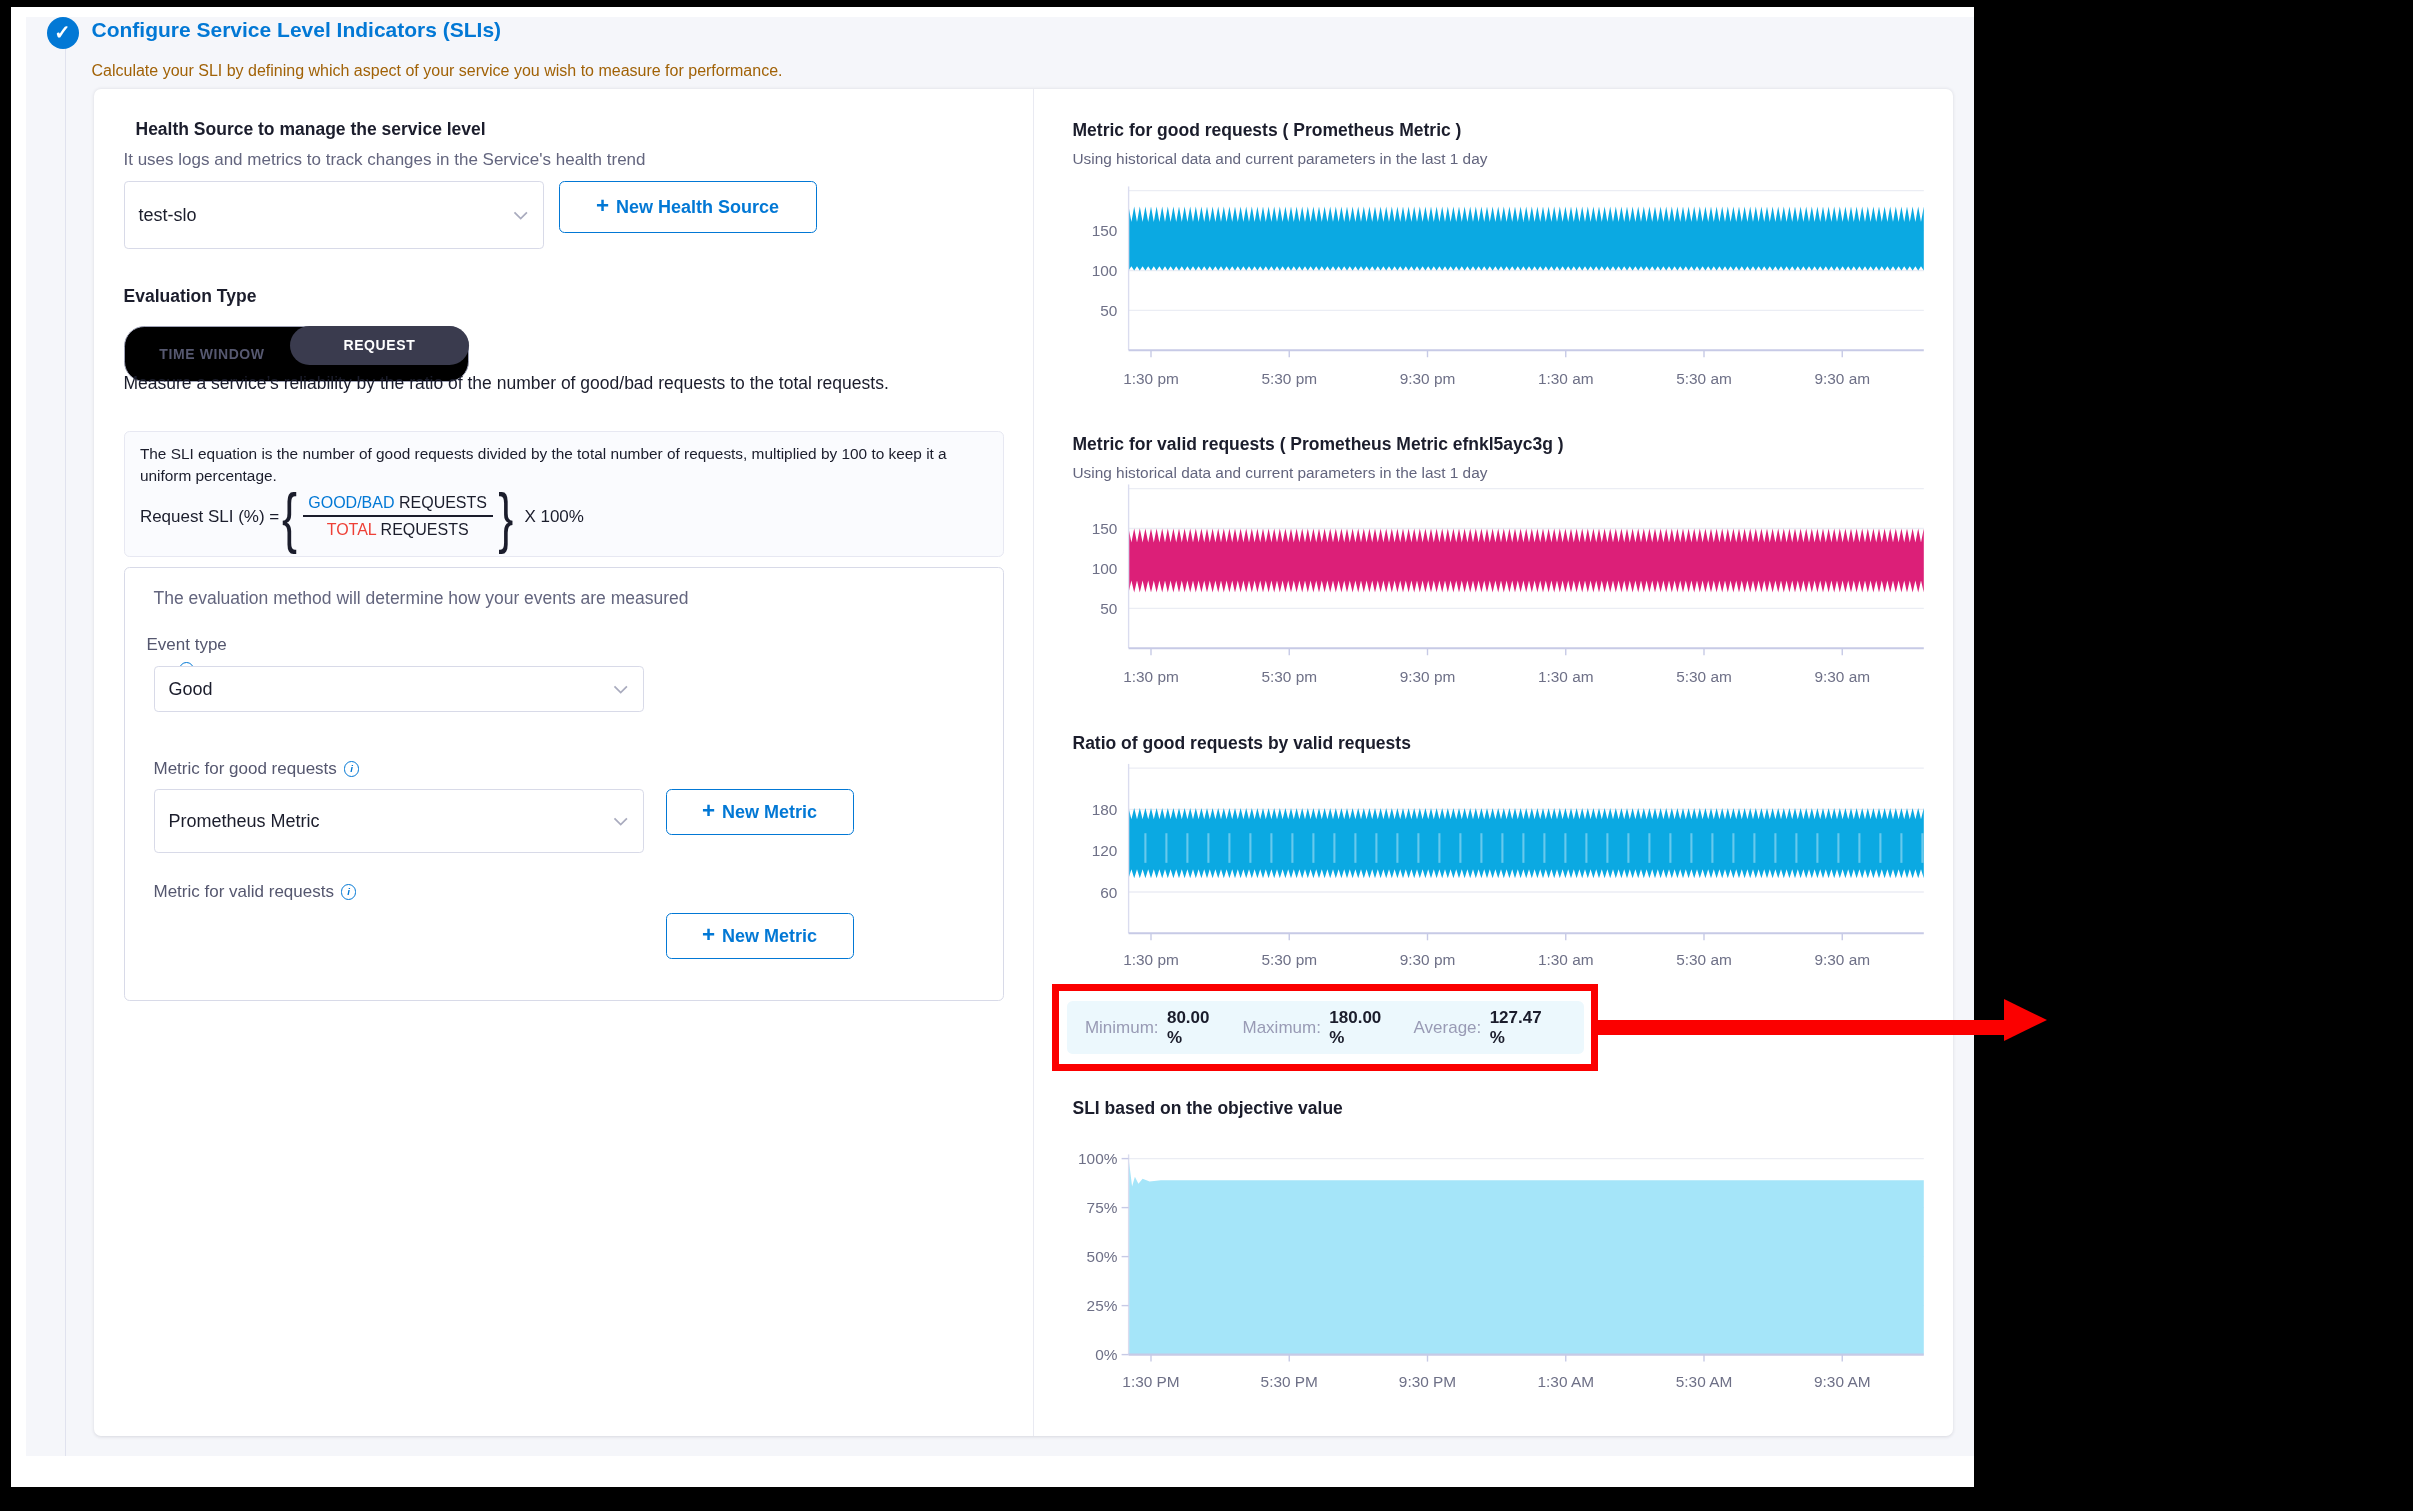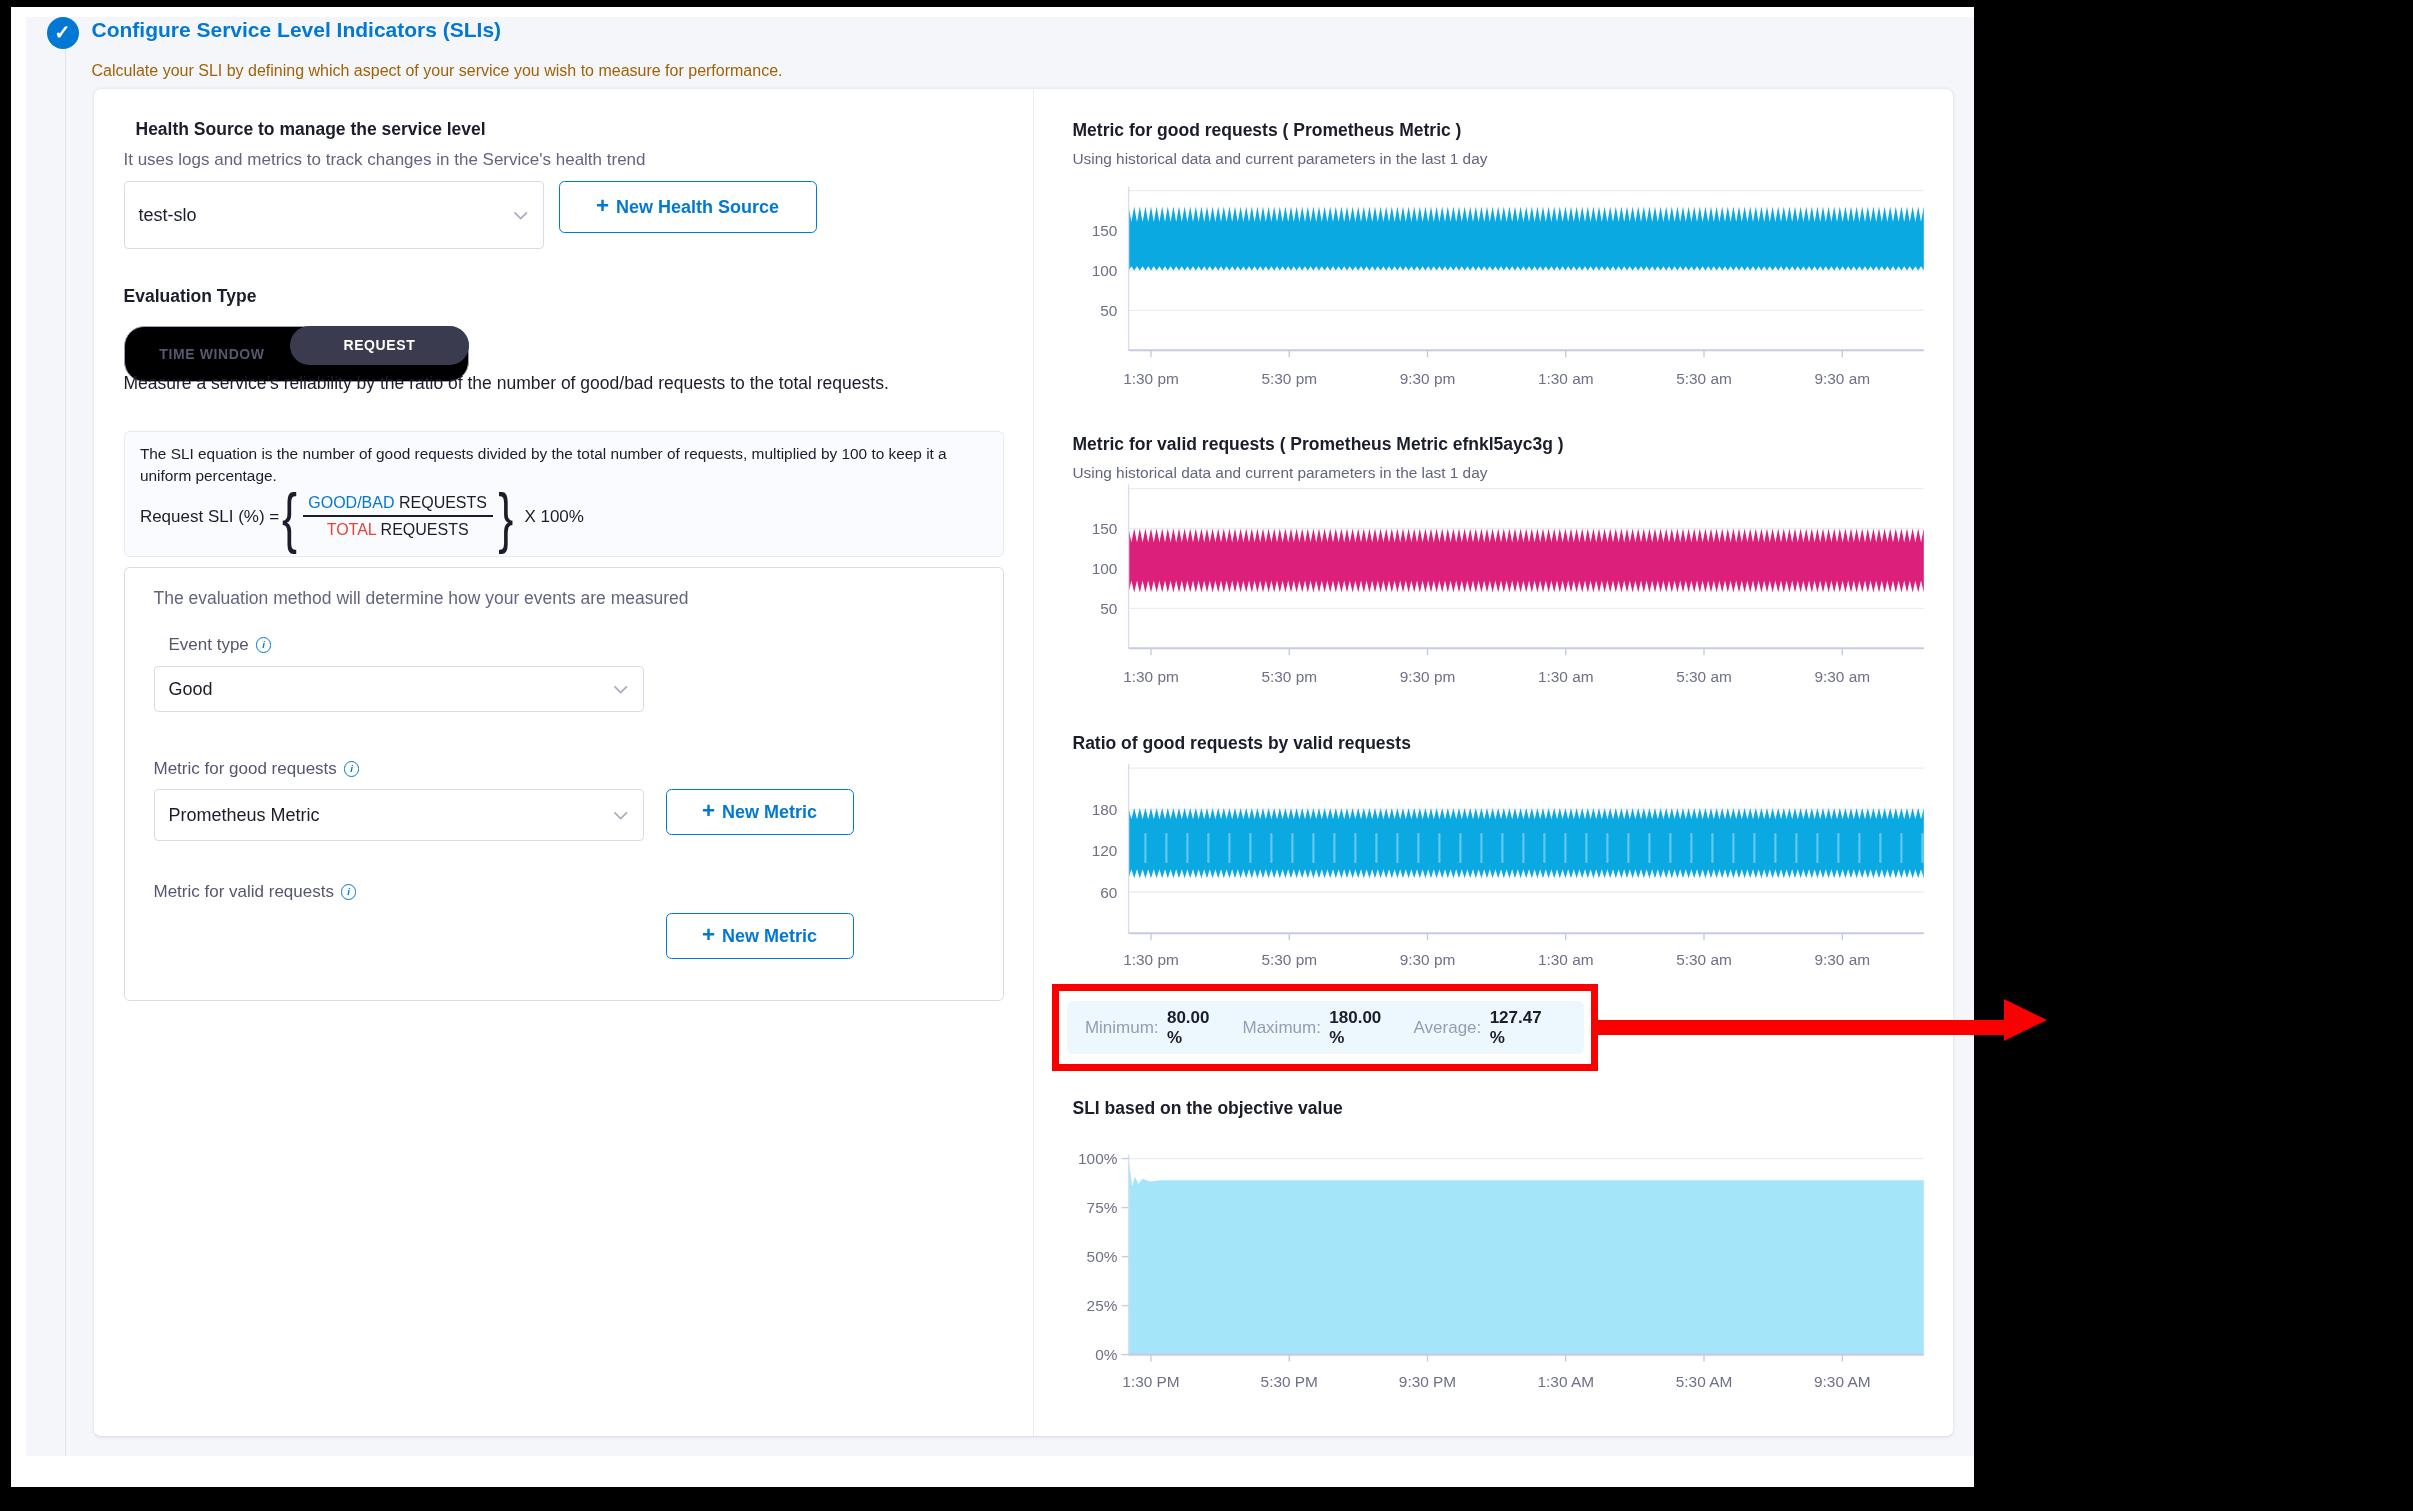--- a/index.html
+++ b/index.html
@@ -45,24 +45,24 @@
   .frac .den{padding:4.2px 5.6px 0 5.6px;}
   .eq-blue{color:#0278d5;}
   .eq-red{color:#ee4037;}
   .eq-x{margin-left:8.4px;}
   .method-box{position:absolute;left:113px;top:560px;width:880px;height:434px;border:1.4px solid #d8dae8;
     border-radius:5.6px;background:#fff;box-sizing:border-box;}
   .m-desc{position:absolute;left:29px;top:19.6px;font-size:17.5px;color:#63657e;}
   .f-label{position:absolute;font-size:17px;color:#55576f;display:flex;align-items:center;gap:7px;}
   .info{display:inline-flex;width:15.4px;height:15.4px;border:1.4px solid #0278d5;border-radius:50%;color:#0278d5;
     font-size:9.8px;font-weight:700;align-items:center;justify-content:center;box-sizing:border-box;font-style:italic;}
-  .lbl-event{left:44px;top:67px;}
+  .lbl-event{left:22px;top:67px;flex-direction:column;}
   .sel-event{left:29px;top:98px;width:490px;height:46px;}
   .lbl-good{left:29px;top:191px;}
-  .sel-good{left:29px;top:221px;width:490px;height:52px;}
+  .sel-good{left:29px;top:221px;width:490px;height:64px;}
   .btn-good{left:541px;top:221px;width:188px;height:46px;}
   .lbl-valid{left:29px;top:314px;}
   .sel-valid{left:29px;top:345px;width:490px;height:46px;}
   .btn-valid{left:541px;top:345px;width:188px;height:46px;}
   .chev{flex:0 0 auto;}
 
   .c-title{position:absolute;left:1062px;font-size:17.5px;font-weight:700;color:#1b1d2c;}
   .c-sub{position:absolute;left:1062px;font-size:15.4px;color:#63657e;}
   .t1{top:113px;} .s1{top:143px;}
   .t2{top:427px;} .s2{top:457px;}

